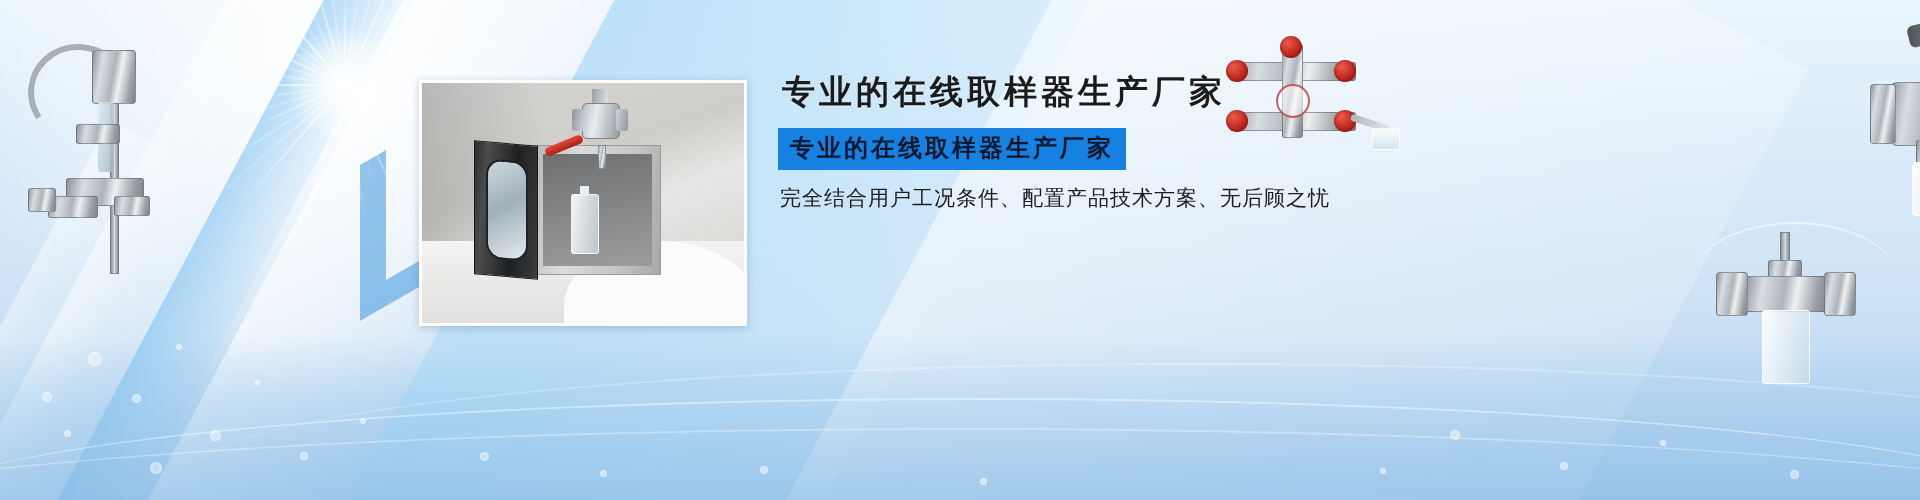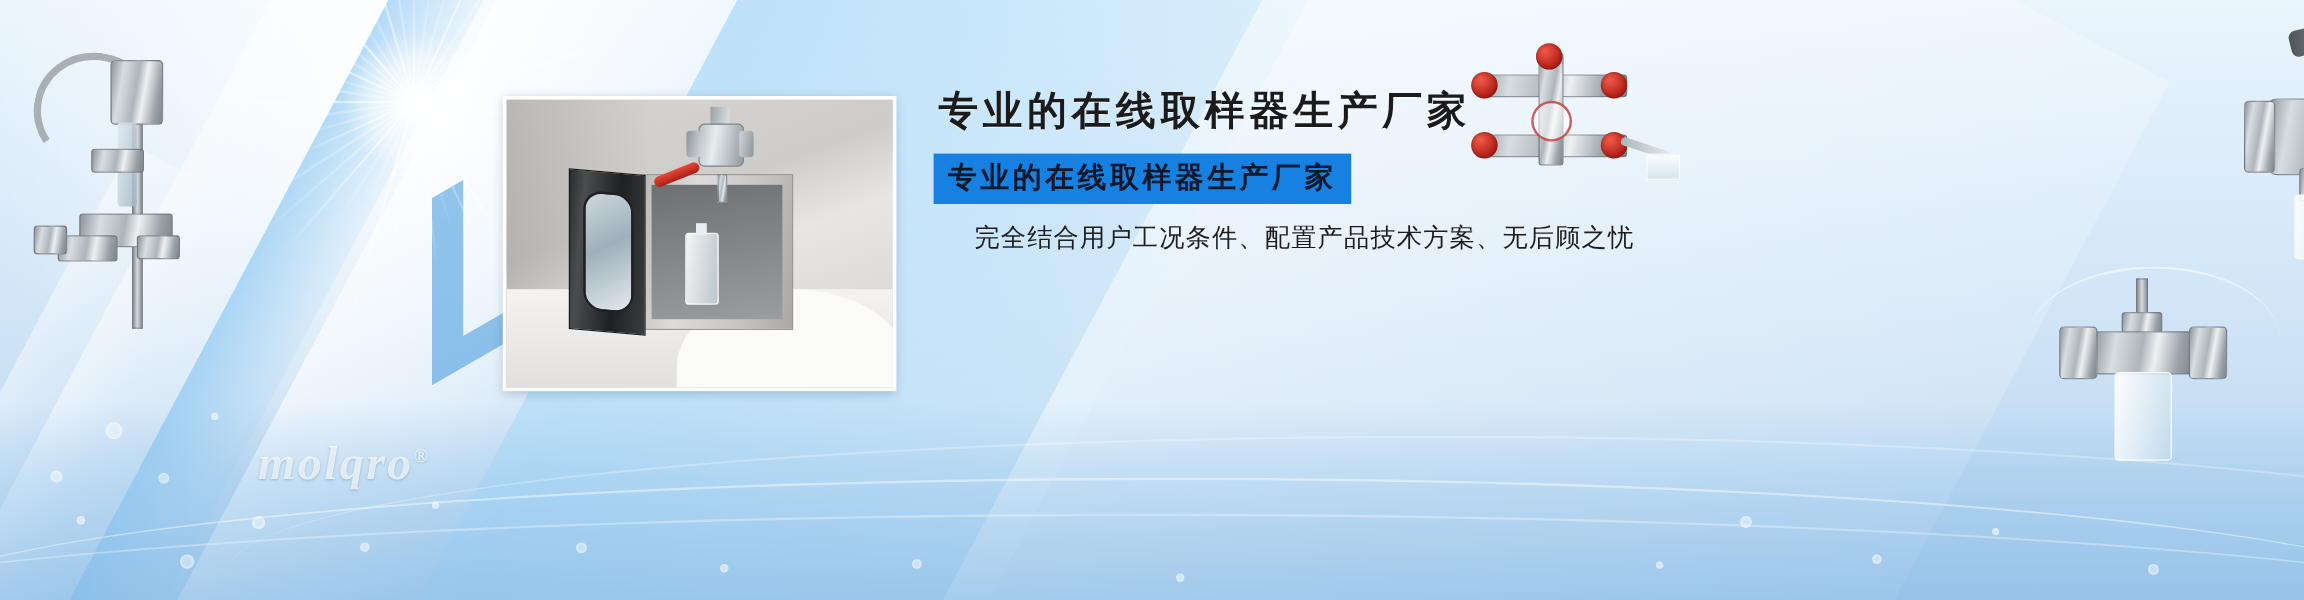--- a/index.html
+++ b/index.html
@@ -168,21 +168,20 @@
   .hl-bar{
     display:inline-block;margin-top:13px;background:#1681e0;
     padding:4px 12px 6px 12px;
   }
   .hl-bar span{
     font-size:24px;font-weight:700;color:#0f172a;letter-spacing:3px;white-space:nowrap;
   }
   .subline{
     margin-top:14px;font-size:21px;color:#1d1d1d;letter-spacing:1px;white-space:nowrap;
     padding-left:2px;
-    margin-left:32px;
   }
   .outline-box{
     display:inline-block;margin-top:14px;margin-left:18px;
     border:3px solid #1681e0;padding:4px 16px 6px 16px;
   }
   .outline-box span{
     font-size:25px;font-weight:700;color:#1c1c1c;letter-spacing:3px;white-space:nowrap;
   }
   .engtext{
     margin-top:16px;width:398px;font-size:7.5px;line-height:12px;
@@ -363,17 +362,14 @@
   <div class="mach m-bottom">
     <div class="arcline"></div>
     <div class="vstem steel"></div>
     <div class="cap steel"></div>
     <div class="hbody steel"></div>
     <div class="lf steel"></div>
     <div class="rf steel"></div>
     <div class="gl"></div>
   </div>
 
-  <div class="brand">
-    <span>molqro</span><sup>®</sup>
-  </div>
 
 </div>
 
 </body></html>

